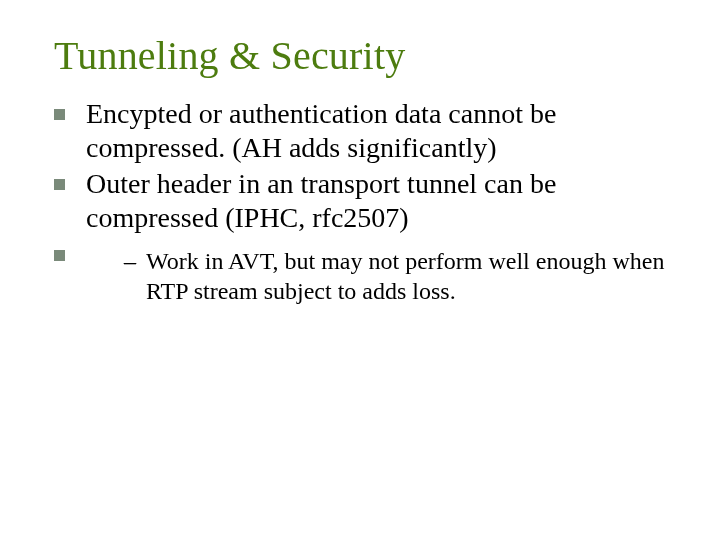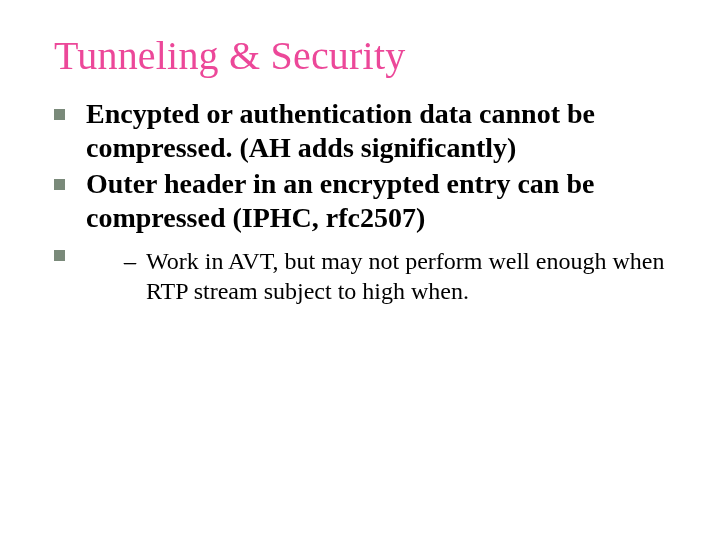--- a/index.html
+++ b/index.html
@@ -12,30 +12,29 @@
     color: #000;
   }
   .slide {
     box-sizing: border-box;
     width: 720px;
     height: 540px;
     padding: 32px 40px 20px 54px;
   }
   .title {
     font-size: 40px;
-    color: #ec4899;
+    color: #4d7c0f;
     margin: 0 0 18px 0;
     font-weight: normal;
     letter-spacing: 0.2px;
   }
   .main-list {
     list-style: none;
     padding: 0;
     margin: 0 0 10px 0;
-    font-weight: bold;
   }
   .main-list li {
     position: relative;
     padding-left: 32px;
     font-size: 28px;
     line-height: 1.22;
     margin-bottom: 2px;
   }
   .main-list li .sq {
     position: absolute;
@@ -69,29 +68,29 @@
 <div class="slide">
   <h1 class="title">Tunneling &amp; Security</h1>
 
   <ul class="main-list">
     <li>
       <span class="sq"></span>
       <span>Encypted or authentication data cannot be compressed. (AH adds significantly)</span>
     </li>
     <li>
       <span class="sq"></span>
-      <span>Outer header in an encrypted entry can be compressed (IPHC, rfc2507)</span>
+      <span>Outer header in an transport tunnel can be compressed (IPHC, rfc2507)</span>
     </li>
     <li>
       <span class="sq"></span>
     </li>
   </ul>
 
   <ul class="sub-list">
     <li>
       <span class="dash">–</span>
     </li>
     <li>
       <span class="dash">–</span>
-      <span>Work in AVT, but may not perform well enough when RTP stream subject to high when.</span>
+      <span>Work in AVT, but may not perform well enough when RTP stream subject to adds loss.</span>
     </li>
   </ul>
 </div>
 
 </body></html>

